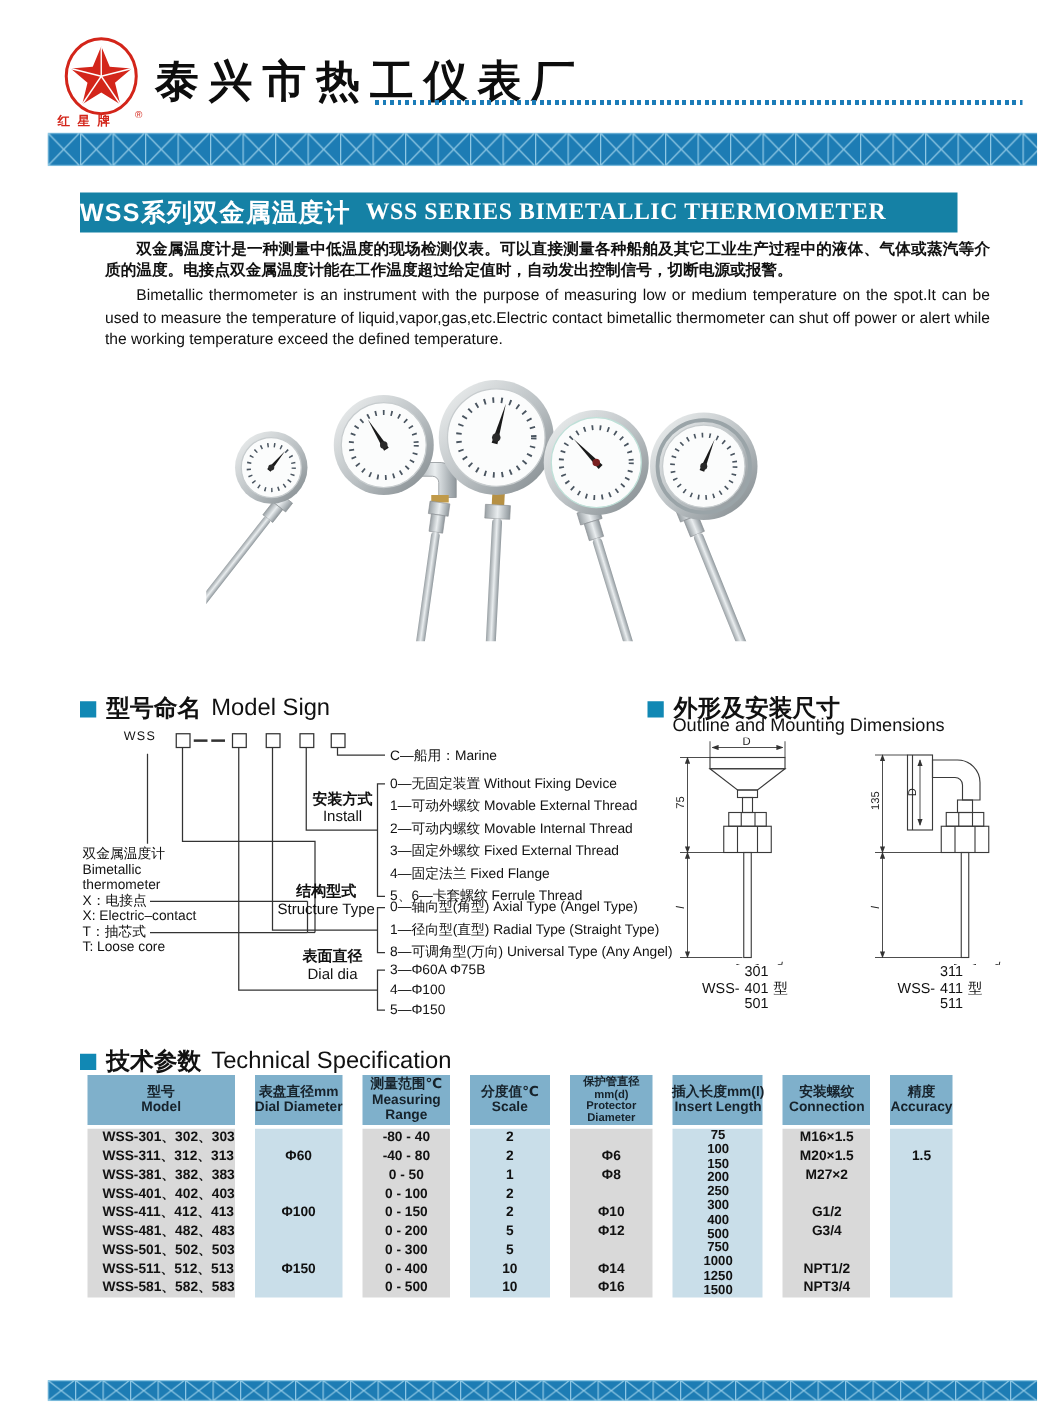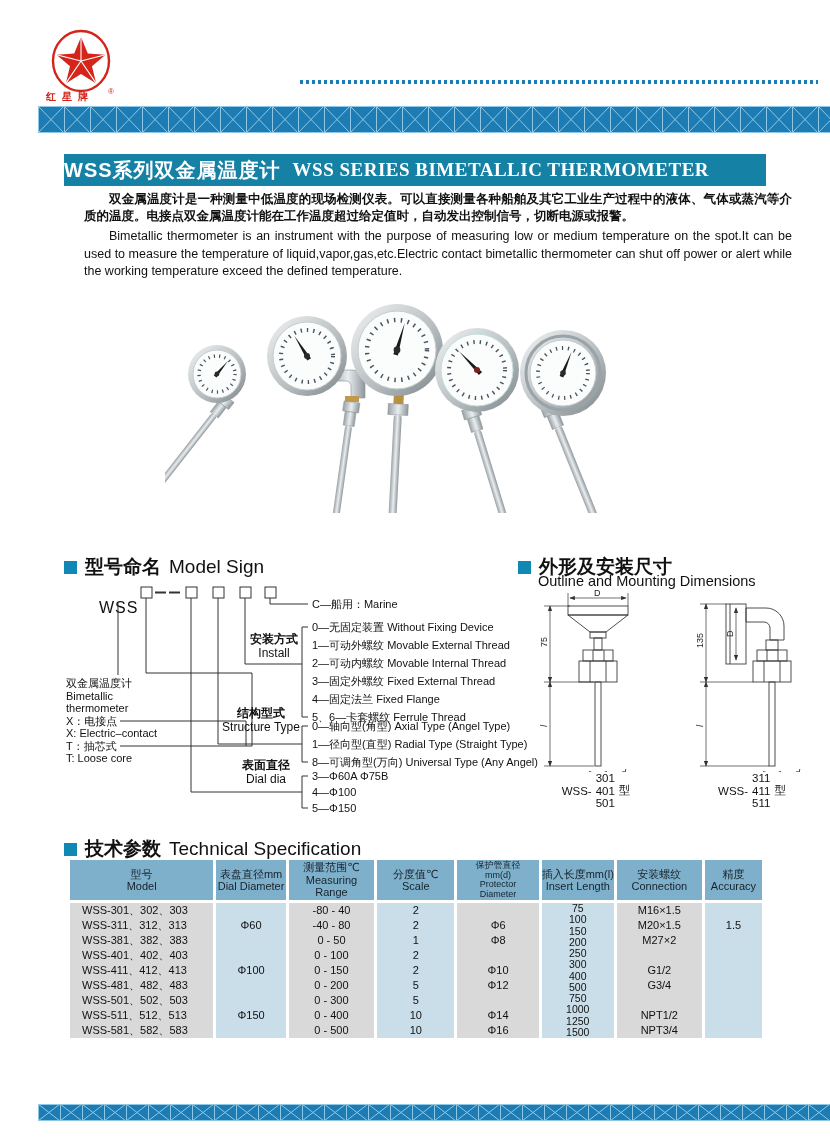--- a/index.html
+++ b/index.html
@@ -23,34 +23,34 @@
   
   .para{left:60px;width:708px;text-indent:2em;text-align:justify;margin-left:24px;}
   .para.zh{top:191px;font-size:12.5px;font-weight:bold;line-height:17px;}
   .para.en{top:228px;font-size:12.5px;line-height:17.5px;}
   
   .sec-h{display:flex;align-items:center;gap:8px;font-size:19px;}
   .sec-h .sq{width:13px;height:13px;background:#1188b4;flex:0 0 auto;}
   .sec-h .zh{font-weight:bold;}
   .sec-sub{font-size:14.5px;}
   
-  .wss-prefix{left:99px;top:599px;font-size:16px;letter-spacing:1px;}
+  .wss-prefix{left:99px;top:584px;font-size:10px;letter-spacing:1px;}
   .dg-text{font-size:11px;line-height:12.5px;white-space:nowrap;}
   .leftblock{left:66px;top:677px;}
   .dg-label{text-align:center;font-size:12px;line-height:14px;}
   .dg-label .zh{font-weight:bold;}
   .opts .opt{white-space:nowrap;font-size:11px;}
   .opts.i18 .opt{height:18px;line-height:18px;}
   .opts.i16 .opt{height:16px;line-height:16px;}
   .marine{left:312px;top:597px;font-size:11px;}
   
   .cap{display:flex;align-items:center;justify-content:center;gap:4px;font-size:11.5px;}
   .cap .mods div{line-height:12.5px;text-align:center;}
   
-  .spec-table{left:70px;top:860px;width:692px;display:flex;gap:3px;}
+  .spec-table{left:70px;top:860px;width:692px;display:flex;gap:16px;font-weight:bold;}
   .tcol{display:flex;flex-direction:column;gap:3px;}
   .thead{height:40px;background:#7fb0cb;display:flex;flex-direction:column;justify-content:center;align-items:center;color:#16222b;}
   .thead .hline{font-size:11px;line-height:12.5px;white-space:nowrap;}
   .thead.small .hline{font-size:9px;line-height:9.5px;}
   .tbody{height:135px;}
   .tbody .cell{height:15px;line-height:15px;font-size:11px;text-align:center;white-space:nowrap;}
   .tbody.left .cell{text-align:left;padding-left:12px;}
   .tbody.tight .cell{height:11.25px;line-height:11.25px;font-size:10.5px;}
   .bg-grey{background:#d9d9d9;}
   .bg-blue{background:#c9dee9;}
@@ -73,20 +73,21 @@
         <line x1="39" y1="33" x2="39" y2="9"></line>
         <line x1="39" y1="33" x2="63.5" y2="26.8"></line>
         <line x1="39" y1="33" x2="54.2" y2="55.4"></line>
         <line x1="39" y1="33" x2="23.8" y2="55.4"></line>
         <line x1="39" y1="33" x2="14.5" y2="26.8"></line>
       </g>
       <text x="66" y="66" font-size="8" fill="#d3251a">®</text>
     </svg>
   </div>
   <div class="abs brand-text">红星牌</div>
+  <div class="abs company">泰兴市热工仪表厂</div>
   <div class="abs dotline"></div>
 
   <div class="abs band top">
     <svg width="792" height="27" viewBox="0 0 792 27">
       <defs>
         <pattern id="bp1" width="26" height="27" patternUnits="userSpaceOnUse">
           <rect width="26" height="27" fill="#1d7cb4"></rect>
           <path d="M0,0 L26,27 M26,0 L0,27 M0.5,0 V27 M0,0.5 H26 M0,26.5 H26" stroke="#8fc8e4" stroke-width="1" fill="none"></path>
         </pattern>
       </defs>

